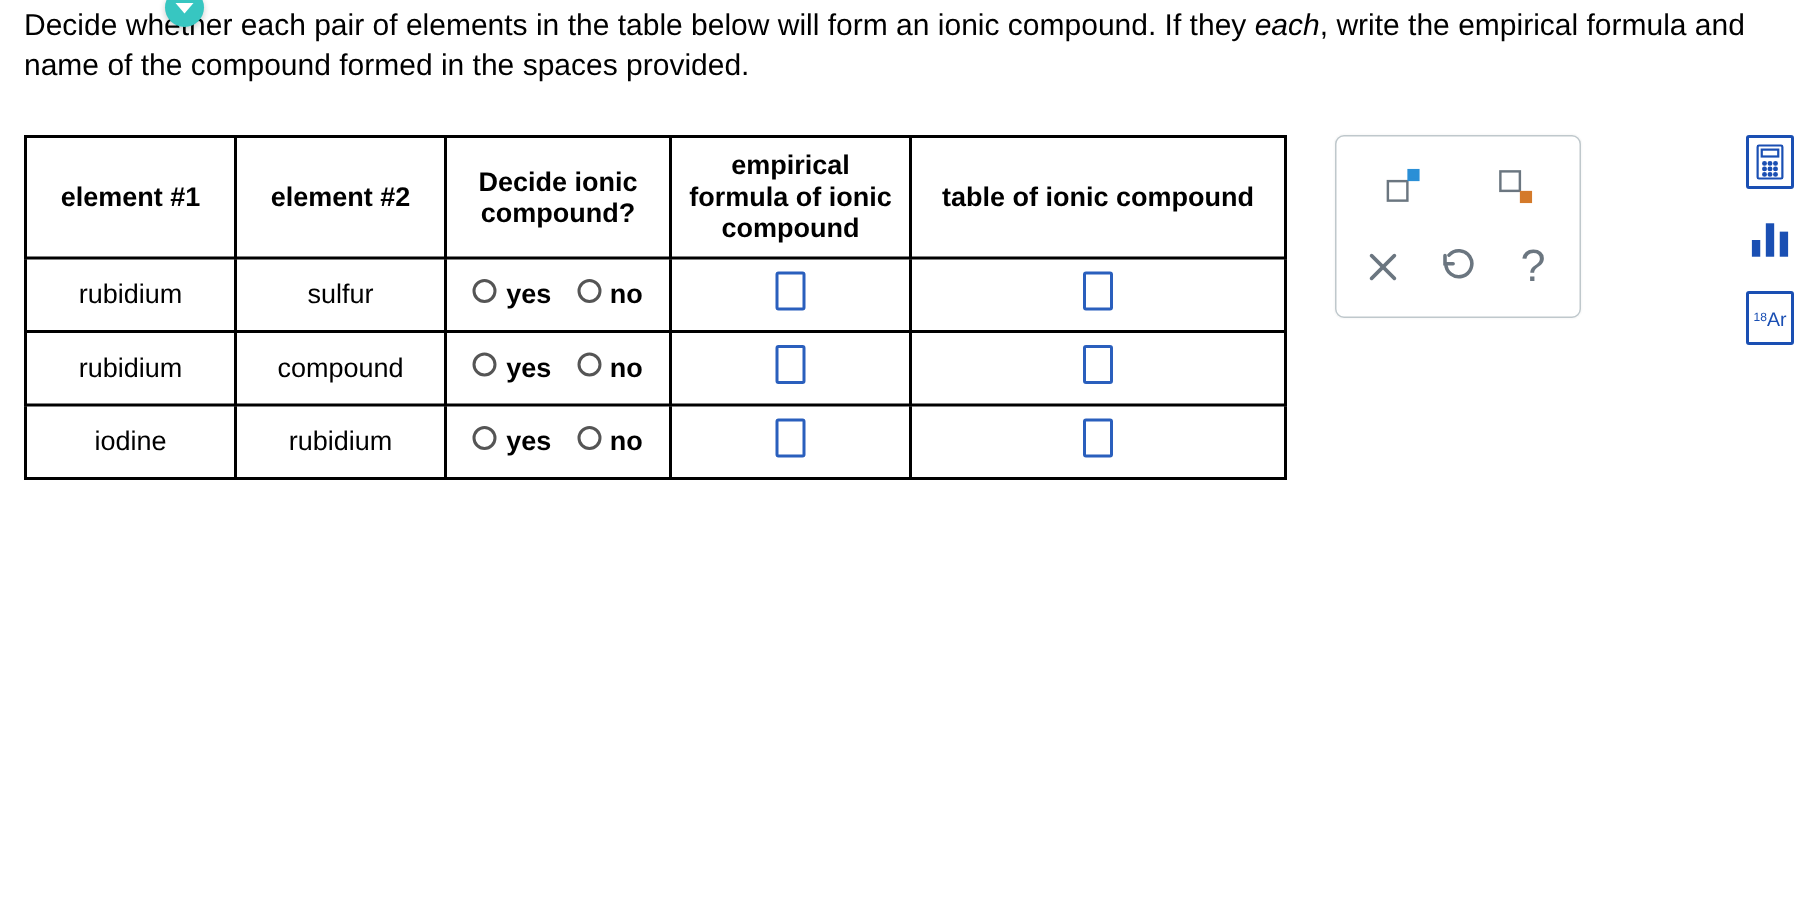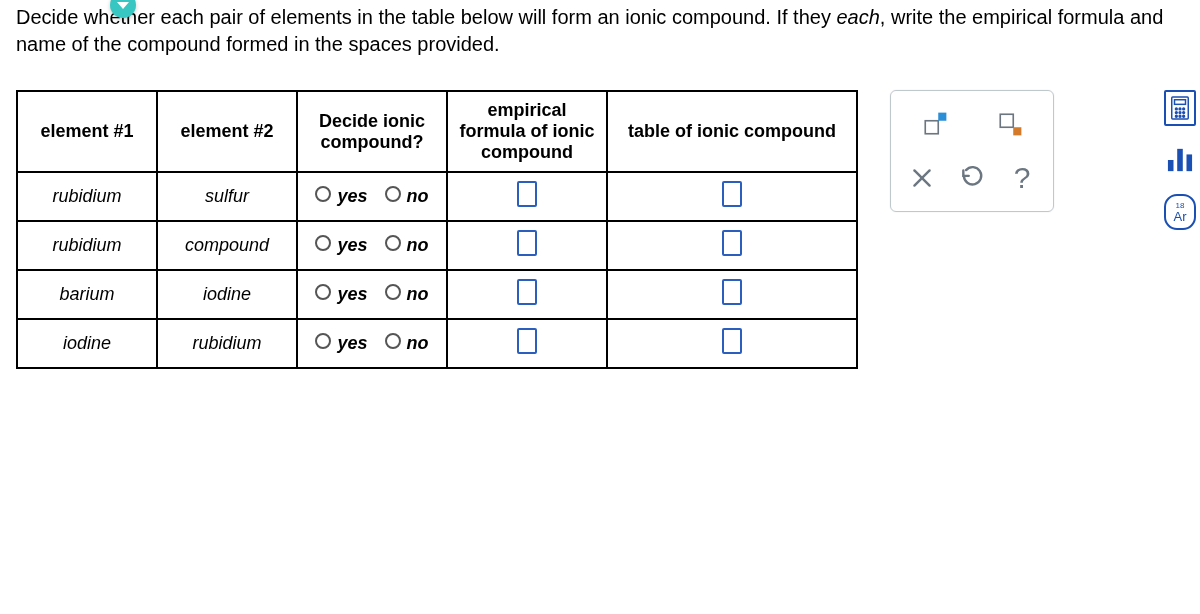--- a/index.html
+++ b/index.html
@@ -36,21 +36,21 @@
     text-align: center;
     vertical-align: middle;
     font-size: 18px;
   }
   th { font-weight: bold; }
   .col1 { width: 140px; }
   .col2 { width: 140px; }
   .col3 { width: 150px; }
   .col4 { width: 160px; }
   .col5 { width: 250px; }
-  td { height: 48px; font-style: italic; }
+  td { height: 48px; }
   th { height: 64px; }
   .radio-group {
     display: inline-flex;
     gap: 6px;
     font-weight: bold;
   }
   .radio-circle {
     width: 16px; height: 16px;
     border: 2px solid #555;
     border-radius: 50%;
@@ -171,35 +171,20 @@
             <span class="radio-circle"></span>
             <span>no</span>
           </span>
         </td>
         <td><span class="field-box"></span></td>
         <td><span class="field-box"></span></td>
       </tr>
       <tr>
         <td>rubidium</td>
         <td>compound</td>
-        <td>
-          <span class="radio-group">
-            <span class="radio-circle"></span>
-            <span>yes</span>
-            &nbsp;
-            <span class="radio-circle"></span>
-            <span>no</span>
-          </span>
-        </td>
-        <td><span class="field-box"></span></td>
-        <td><span class="field-box"></span></td>
-      </tr>
-      <tr>
-        <td>barium</td>
-        <td>iodine</td>
         <td>
           <span class="radio-group">
             <span class="radio-circle"></span>
             <span>yes</span>
             &nbsp;
             <span class="radio-circle"></span>
             <span>no</span>
           </span>
         </td>
         <td><span class="field-box"></span></td>
@@ -274,17 +259,17 @@
         <circle cx="16" cy="23" r="1" fill="#1a4fb3"></circle>
     </svg>
   </div>
   <div class="rail-btn half" style="border:none;">
     <svg viewBox="0 0 30 28" width="28" height="26" fill="#1a4fb3">
       <rect x="2" y="14" width="6" height="12"></rect>
       <rect x="12" y="2" width="6" height="24"></rect>
       <rect x="22" y="8" width="6" height="18"></rect>
     </svg>
   </div>
-  <div class="rail-btn" style="flex-direction:column; font-size:9px; line-height:1; padding:2px 0;border-radius:13px;">
+  <div class="rail-btn" style="flex-direction:row; font-size:9px; line-height:1; padding:2px 0;">
     <span style="font-size:8px;">18</span>
     <span style="font-size:13px;text-align:right;">Ar</span>
   </div>
 </div>
 
 </body></html>

